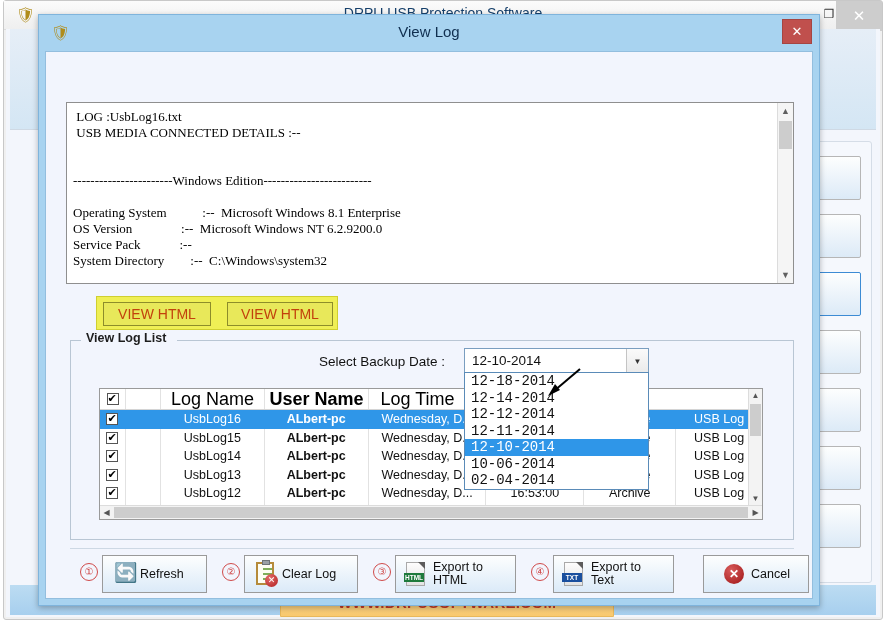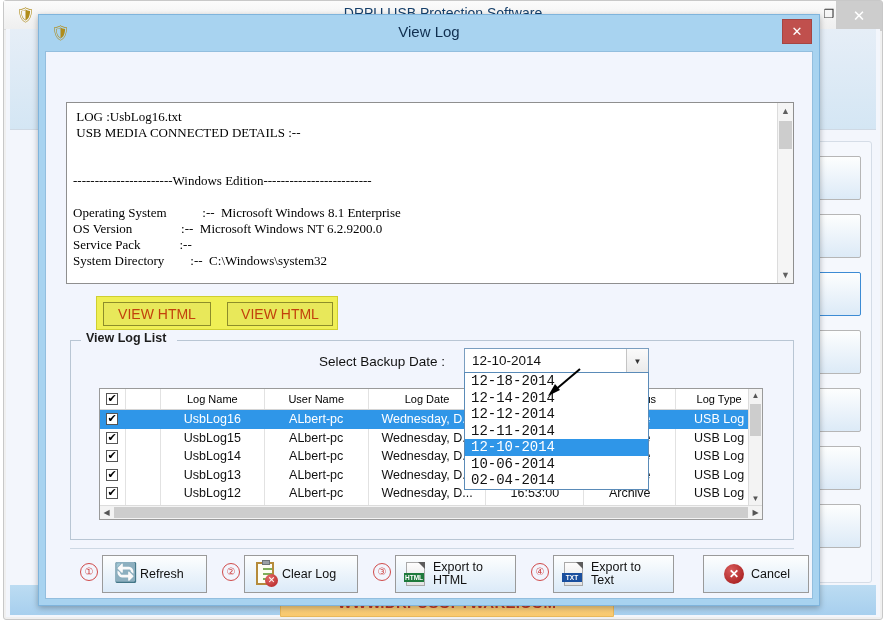--- a/index.html
+++ b/index.html
@@ -203,25 +203,25 @@
     background: #fff; border: 1px solid #9a9a9a; box-sizing: border-box; overflow: hidden;
   }
   .trow { display: flex; height: 18.5px; align-items: stretch; }
   .trow.hdr { height: 20px; border-bottom: 1px solid #d4d4d4; }
   .trow.sel .tc { background: #2f96e8; color: #fff; border-right-color: #2f96e8; }
   .tc {
     font-size: 12.5px; color: #111; display: flex; align-items: center;
     justify-content: center; border-right: 1px solid #e2e2e2;
     box-sizing: border-box; overflow: hidden; white-space: nowrap;
   }
-  .trow.hdr .tc { font-size: 11px; color: #000; }
+  .trow.hdr .tc { font-size: 18px; color: #000; }
   .c-chk   { width: 26px; justify-content: center; }
   .c-blank { width: 35px; }
   .c-name  { width: 104px; }
-  .c-user  { width: 104px; }
+  .c-user  { width: 104px; font-weight: bold; }
   .c-date  { width: 118px; }
   .c-time  { width: 98px; }
   .c-stat  { width: 92px; }
   .c-type  { width: 86px; border-right: none; }
   .chk {
     width: 12px; height: 12px; background: #fff; border: 1px solid #555;
     box-sizing: border-box; position: relative;
   }
   .chk::after {
     content: "\2714"; position: absolute; left: 0px; top: -3px;
@@ -396,21 +396,20 @@
           </div>
 
         <div class="tbl">
           <div class="trow hdr">
             <div class="tc c-chk">
                 <span class="chk"></span>
               </div>
             <div class="tc c-blank"></div>
             <div class="tc c-name">Log Name</div>
             <div class="tc c-user">User Name</div>
-            <div class="tc c-date">Log Date</div>
             <div class="tc c-time">Log Time</div>
             <div class="tc c-stat">Log Status</div>
             <div class="tc c-type">Log Type</div>
           </div>
           <div id="tbody">
               <div class="trow sel">
                 <div class="tc c-chk">
                   <span class="chk"></span>
                 </div>
                 <div class="tc c-blank"></div>

